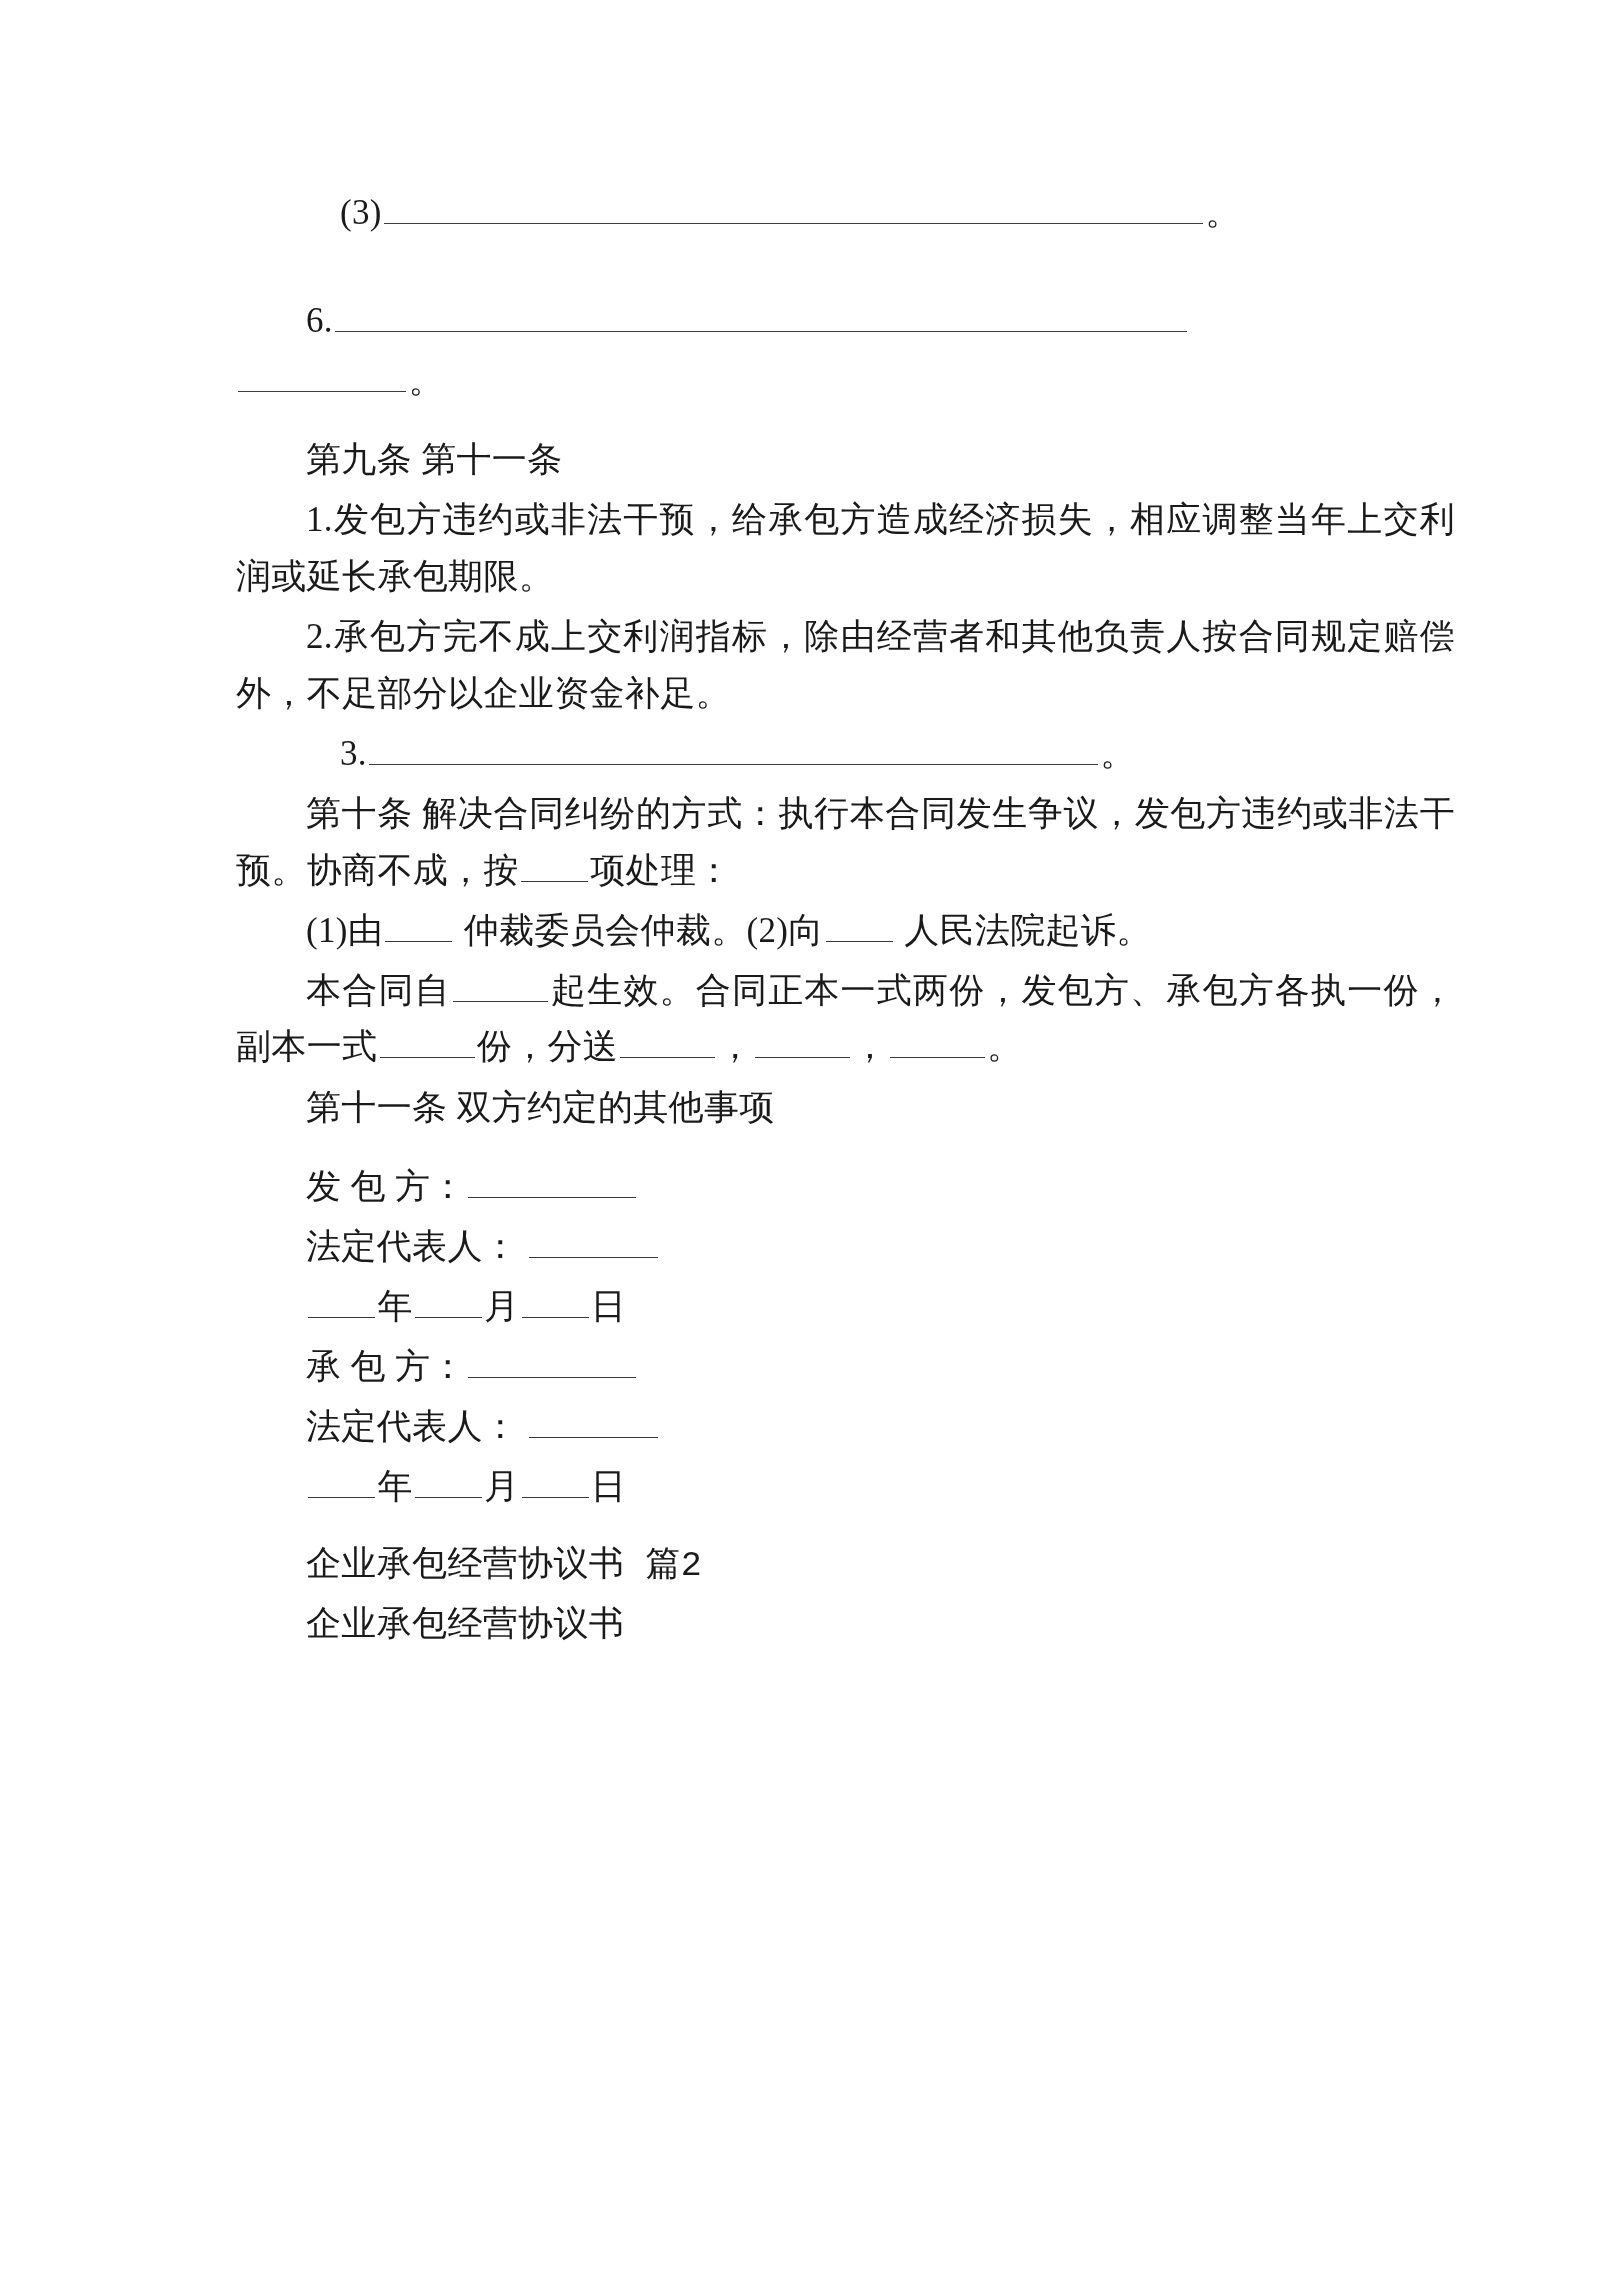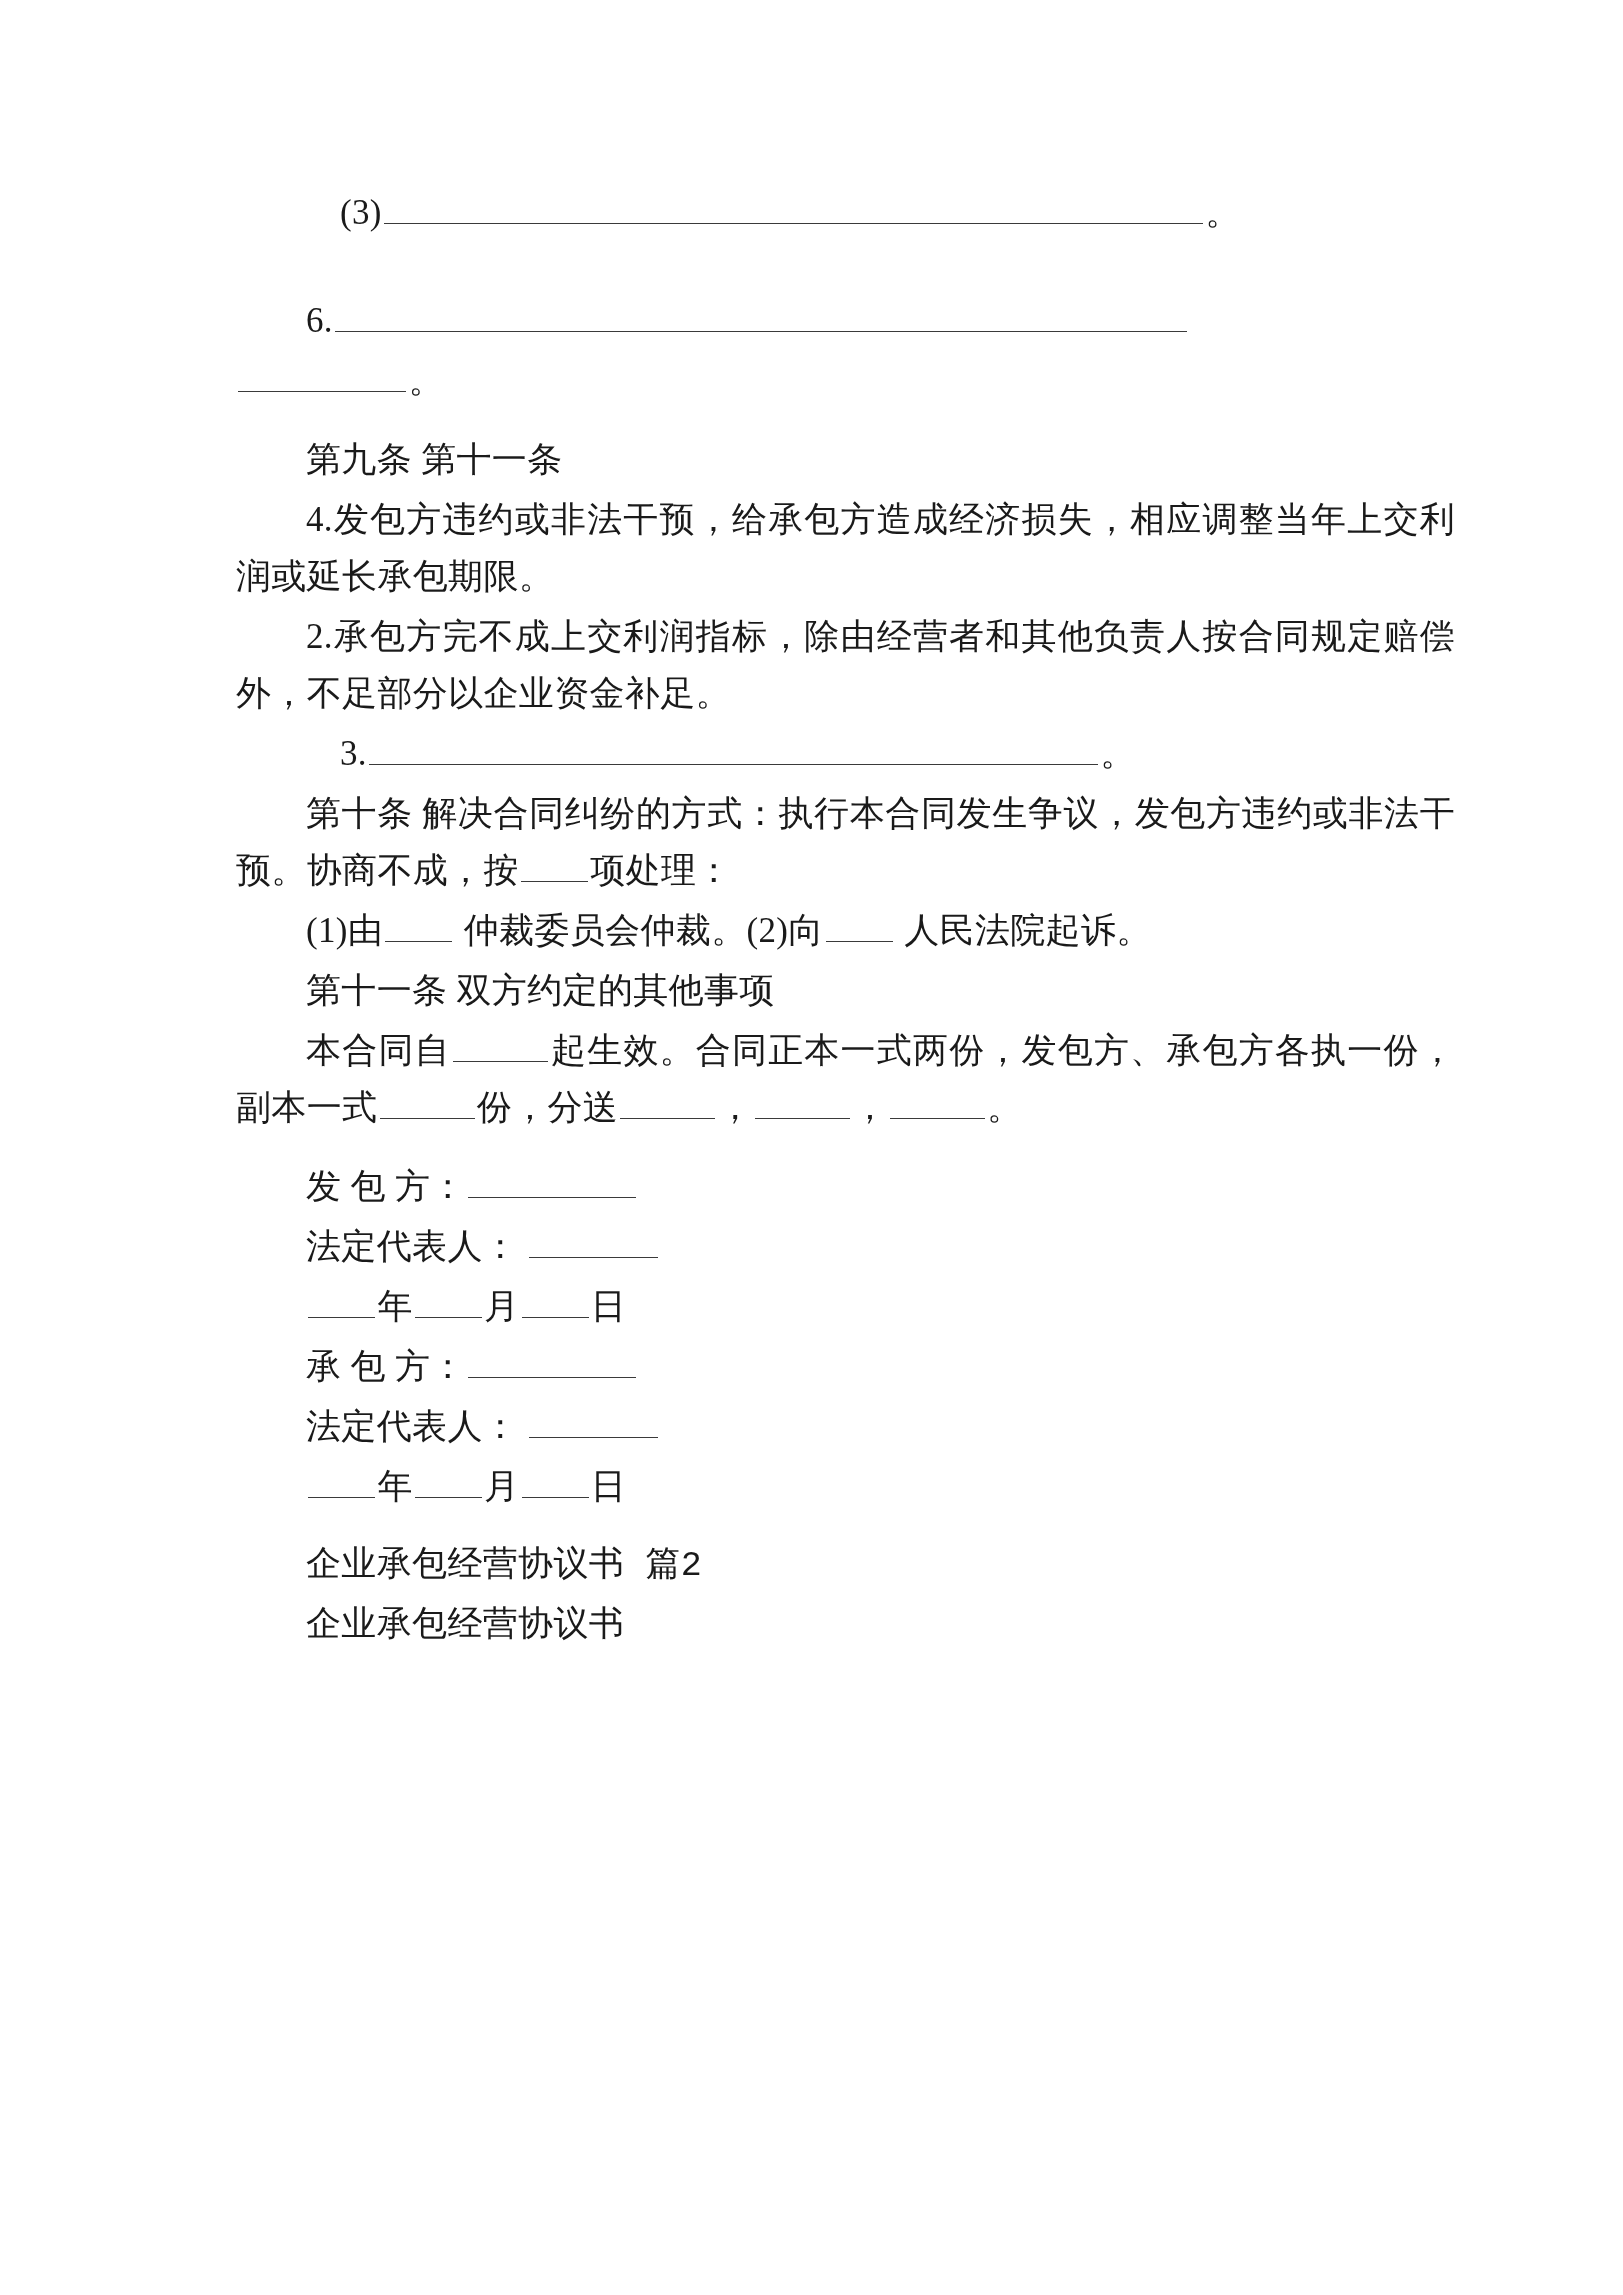--- a/index.html
+++ b/index.html
@@ -81,41 +81,41 @@
       <span>6.</span><span class="blank b-wide-2"></span>
     </div>
     <div class="para nowrap">
       <span class="blank b-xl"></span><span>。</span>
     </div>
 
     <div class="gap-sm"></div>
 
     <div class="para indent-2">第九条 第十一条</div>
 
-    <div class="para indent-2">4.发包方违约或非法干预，给承包方造成经济损失，相应调整当年上交利润或延长承包期限。</div>
+    <div class="para indent-2">1.发包方违约或非法干预，给承包方造成经济损失，相应调整当年上交利润或延长承包期限。</div>
 
     <div class="para indent-2">2.承包方完不成上交利润指标，除由经营者和其他负责人按合同规定赔偿外，不足部分以企业资金补足。</div>
 
     <div class="para indent-3 nowrap">
       <span>3.</span><span class="blank b-wide-3"></span><span>。</span>
     </div>
 
     <div class="para indent-2">
       <span>第十条 解决合同纠纷的方式：执行本合同发生争议，发包方违约或非法干预。协商不成，按</span><span class="blank b-sm"></span><span>项处理：</span>
     </div>
 
     <div class="para indent-2 nowrap">
       <span>(1)由</span><span class="blank b-sm"></span>&nbsp;<span>仲裁委员会仲裁。(2)向</span><span class="blank b-sm"></span>&nbsp;<span>人民法院起诉。</span>
     </div>
 
-    <div class="para indent-2">第十一条 双方约定的其他事项</div>
-
     <div class="para indent-2">
       <span>本合同自</span><span class="blank b-md"></span><span>起生效。合同正本一式两份，发包方、承包方各执一份，副本一式</span><span class="blank b-md"></span><span>份，分送</span><span class="blank b-md"></span><span>，</span><span class="blank b-md"></span><span>，</span><span class="blank b-md"></span><span>。</span>
     </div>
+
+    <div class="para indent-2">第十一条 双方约定的其他事项</div>
 
     <div class="gap-sm"></div>
 
     <div class="sig-line">
       <span>发 包 方：</span><span class="blank b-xl"></span>
     </div>
 
     <div class="sig-line">
       <span>法定代表人：</span>&nbsp;<span class="blank b-lg"></span>
     </div>

